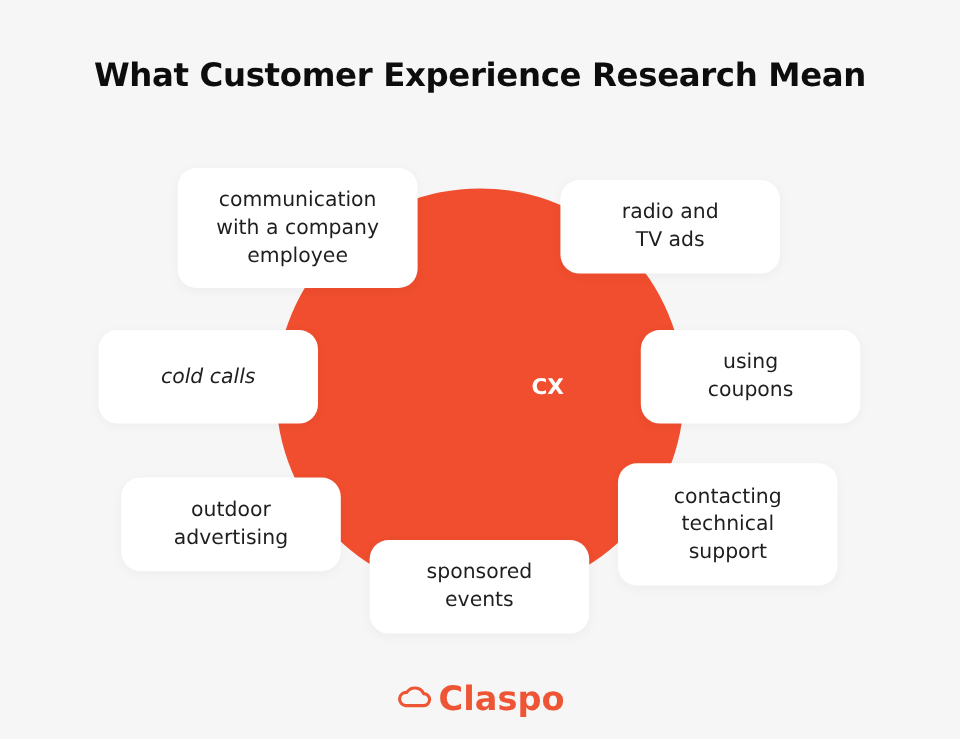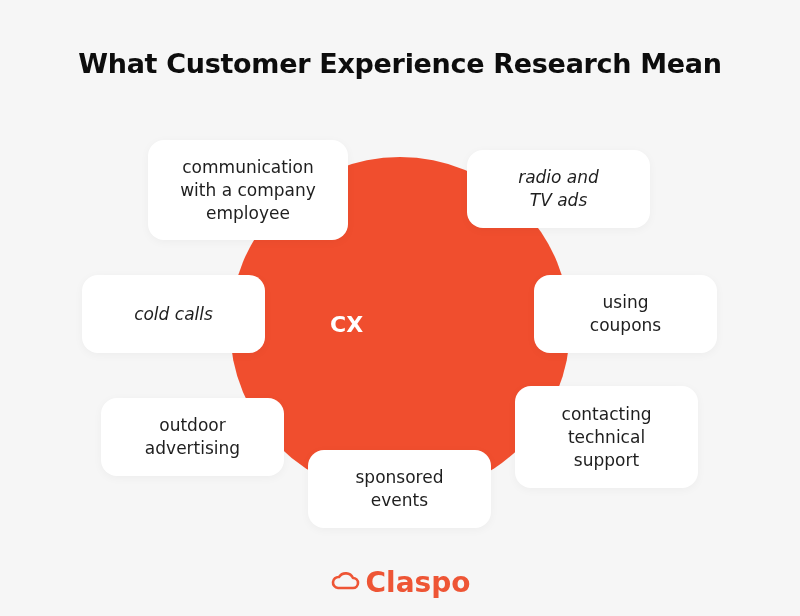--- a/index.html
+++ b/index.html
@@ -13,22 +13,22 @@
     .title {
       position: absolute; left: 0; top: 48px; width: 800px;
       text-align: center; font-size: 27px; font-weight: bold; color: #0d0d0d;
       letter-spacing: -0.3px;
     }
     .circle {
       position: absolute; left: 230px; top: 157px; width: 340px; height: 340px;
       border-radius: 50%; background: #f04e2e;
     }
     .center-label {
-      position: absolute; left: 330px; top: 312px; width: 140px; text-align: left;
-      color: #ffffff; font-size: 22px; font-weight: bold;
+      position: absolute; left: 330px; top: 312px; width: 140px; text-align: right;
+      color: #ffffff; font-size: 18px; font-weight: bold;
     }
     .box {
       position: absolute; background: #ffffff; border-radius: 16px;
       display: flex; align-items: center; justify-content: center;
       text-align: center; color: #1e1e1e; font-size: 17px; line-height: 23px;
       box-shadow: 0 2px 10px rgba(0,0,0,0.04);
       box-sizing: border-box; padding: 0 10px;
     }
     .box span { white-space: pre-line; }
     .footer {
@@ -45,21 +45,21 @@
 
   <div class="circle"></div>
   <div class="center-label">CX</div>
 
   <div class="box" style="left:148px; top:140px; width:200px; height:100px;">
     <span>communication
 with a company
 employee</span>
   </div>
 
-  <div class="box" style="left:467px; top:150px; width:183px; height:78px;font-style:italic;">
+  <div class="box" style="left:467px; top:150px; width:183px; height:78px;">
     <span>radio and
 TV ads</span>
   </div>
 
   <div class="box" style="left:82px; top:275px; width:183px; height:78px;font-style:italic;">
     <span>cold calls</span>
   </div>
 
   <div class="box" style="left:534px; top:275px; width:183px; height:78px;justify-content:center;">
     <span>using

